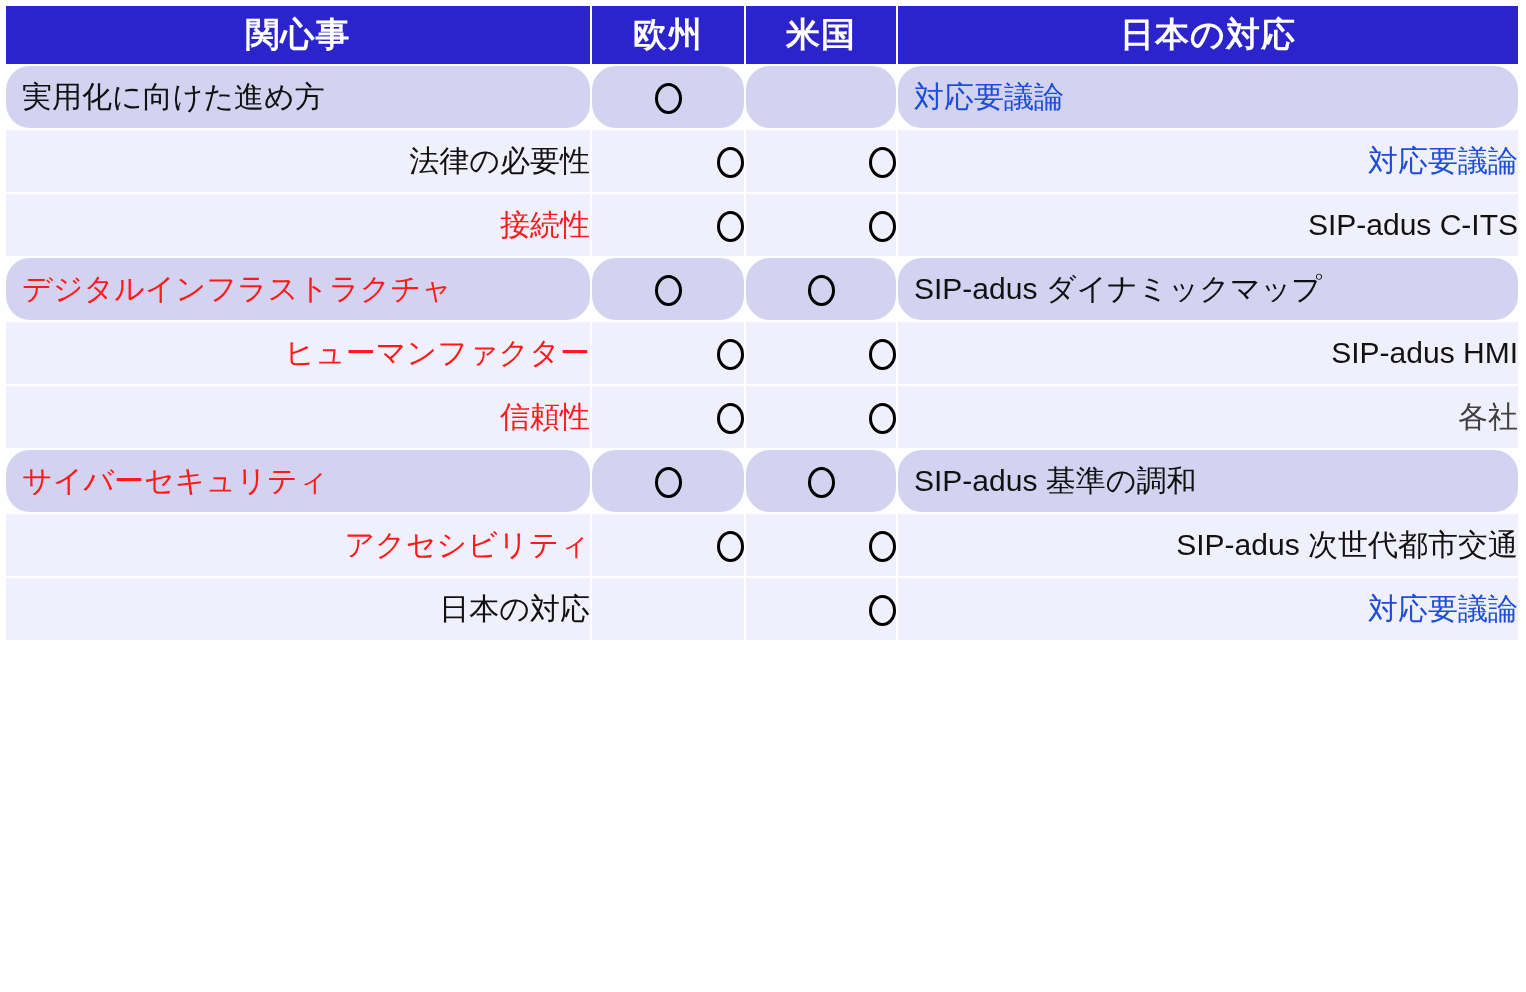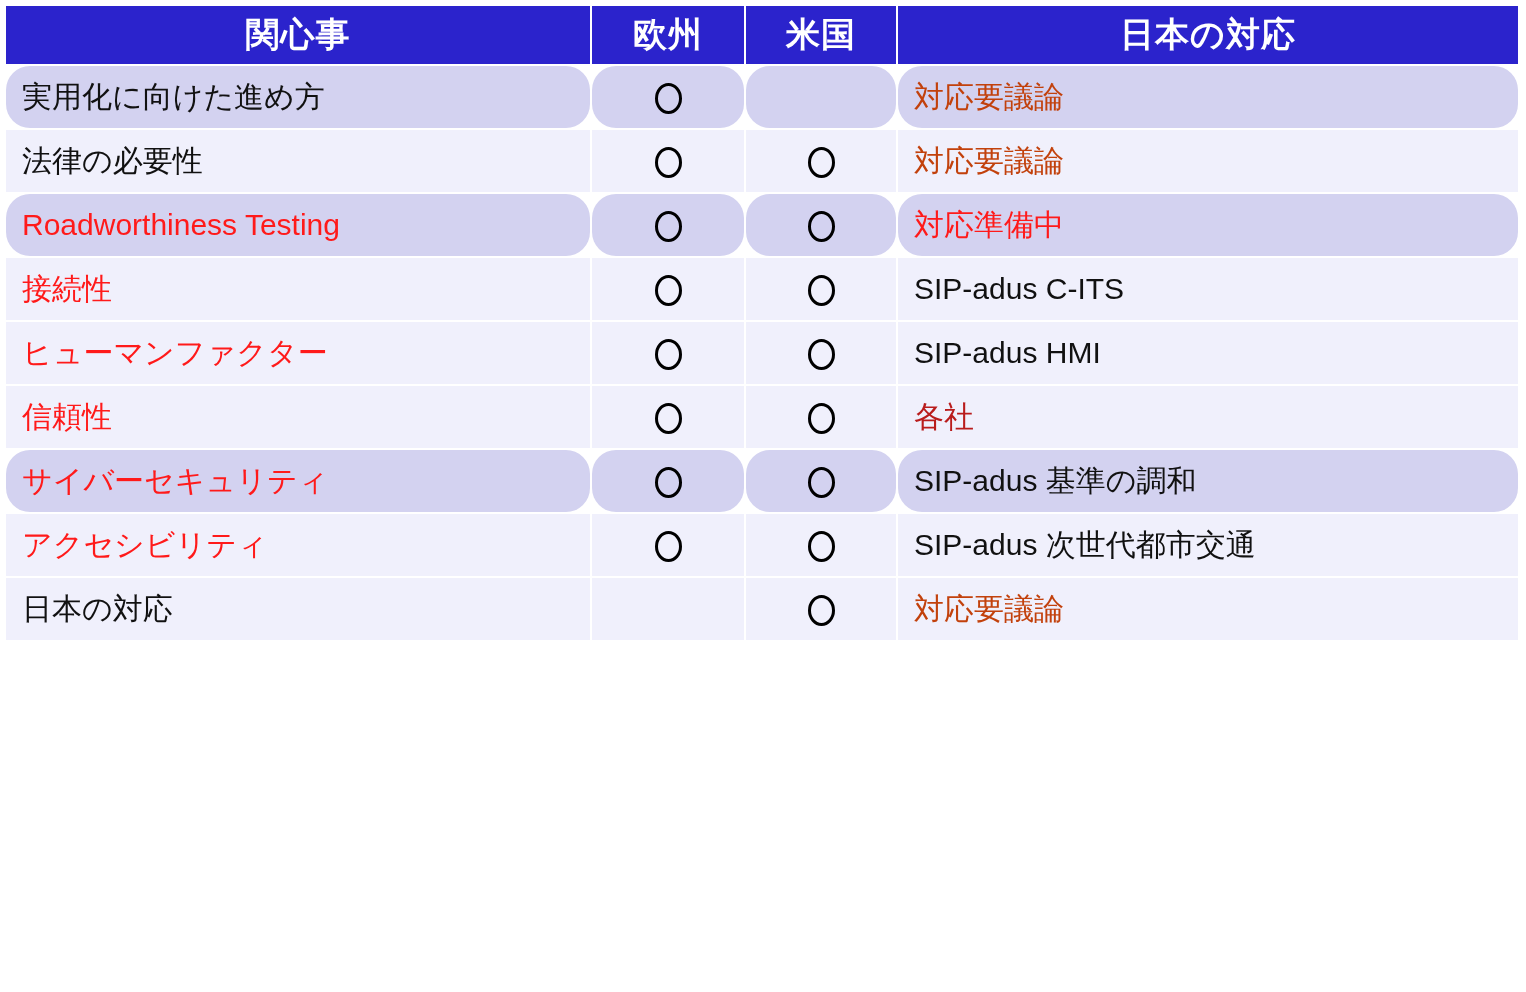--- a/index.html
+++ b/index.html
@@ -53,44 +53,44 @@
     font-size: 30px;
     vertical-align: middle;
     padding: 0 0 0 16px;
     line-height: 1.15;
     color: #111111;
     white-space: nowrap;
     overflow: hidden;
   }
 
   tbody tr.odd  td { background: #D3D2F0; border-radius: 24px; }
-  tbody tr.even td { background: #F0F0FC; }
+  tbody tr.even td { background: #F0F0FC; text-align: right; }
 
   td.mark {
     text-align: center;
     padding: 0;
     font-size: 30px;
     color: #000000;
   }
   td.mark .circle {
     display: inline-block;
     width: 27px;
     height: 31px;
     border: 3px solid #000000;
     border-radius: 50%;
     box-sizing: border-box;
     vertical-align: middle;
   }
 
   td.topic.red   { color: #FF1A1A; }
   td.topic.black { color: #111111; }
 
-  td.resp.yellow { color: #c2410c; }
+  td.resp.yellow { color: #1d4ed8; }
   td.resp.red    { color: #FF1A1A; }
-  td.resp.blue   { color: #b91c1c; }
+  td.resp.blue   { color: #404040; }
   td.resp.black  { color: #111111; }
 
   tr.tall td { height: 106px; }
   tr.tall td.topic { white-space: normal; line-height: 1.12; }
   tr.tall td.mark, tr.tall td.resp { vertical-align: top; padding-top: 14px; }
 </style>
 </head>
 <body>
 
 <div id="table-wrap">
@@ -115,31 +115,31 @@
           <td class="mark"><span class="circle"></span></td>
           <td class="mark empty"></td>
           <td class="resp yellow">対応要議論</td>
         </tr>
         <tr class="even">
           <td class="topic black">法律の必要性</td>
           <td class="mark"><span class="circle"></span></td>
           <td class="mark"><span class="circle"></span></td>
           <td class="resp yellow">対応要議論</td>
         </tr>
-        <tr class="odd">
-          <td class="topic red">Roadworthiness Testing</td>
-          <td class="mark"><span class="circle"></span></td>
-          <td class="mark"><span class="circle"></span></td>
-          <td class="resp red">対応準備中</td>
-        </tr>
         <tr class="even">
           <td class="topic red">接続性</td>
           <td class="mark"><span class="circle"></span></td>
           <td class="mark"><span class="circle"></span></td>
           <td class="resp black">SIP-adus C-ITS</td>
+        </tr>
+        <tr class="odd">
+          <td class="topic red">デジタルインフラストラクチャ</td>
+          <td class="mark"><span class="circle"></span></td>
+          <td class="mark"><span class="circle"></span></td>
+          <td class="resp black">SIP-adus ダイナミックマップ</td>
         </tr>
         <tr class="even">
           <td class="topic red">ヒューマンファクター</td>
           <td class="mark"><span class="circle"></span></td>
           <td class="mark"><span class="circle"></span></td>
           <td class="resp black">SIP-adus HMI</td>
         </tr>
         <tr class="even">
           <td class="topic red">信頼性</td>
           <td class="mark"><span class="circle"></span></td>

